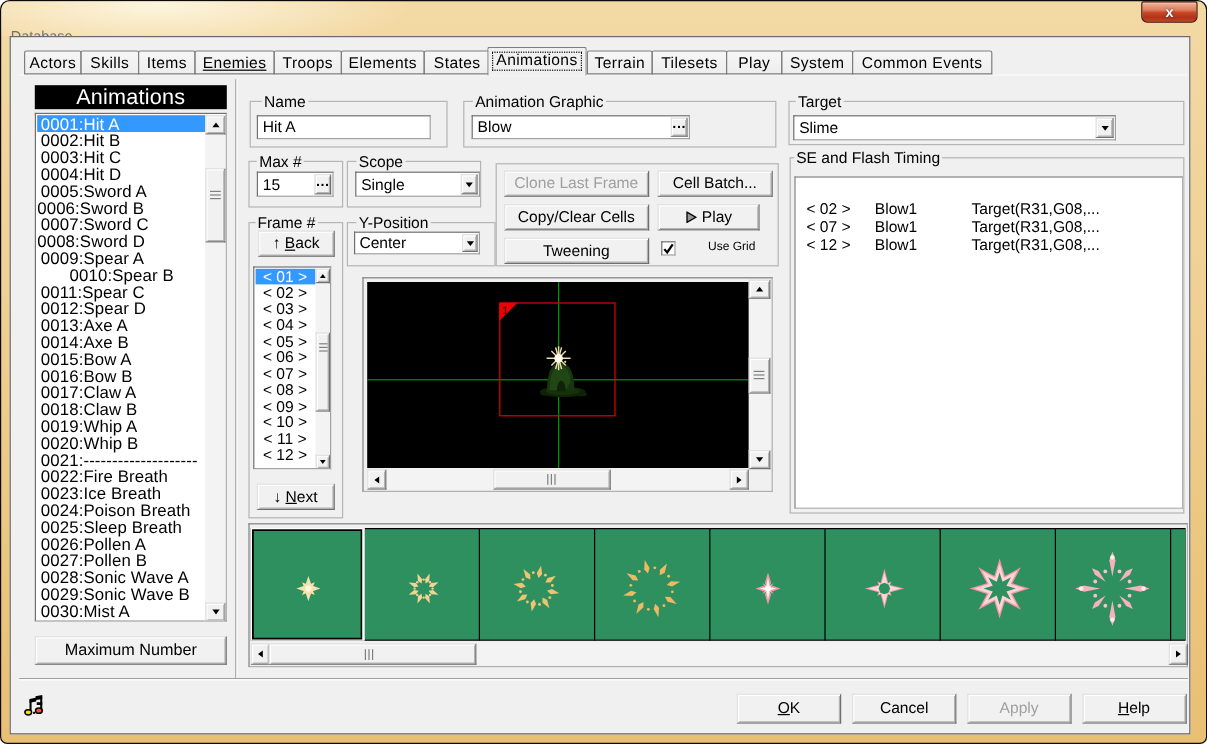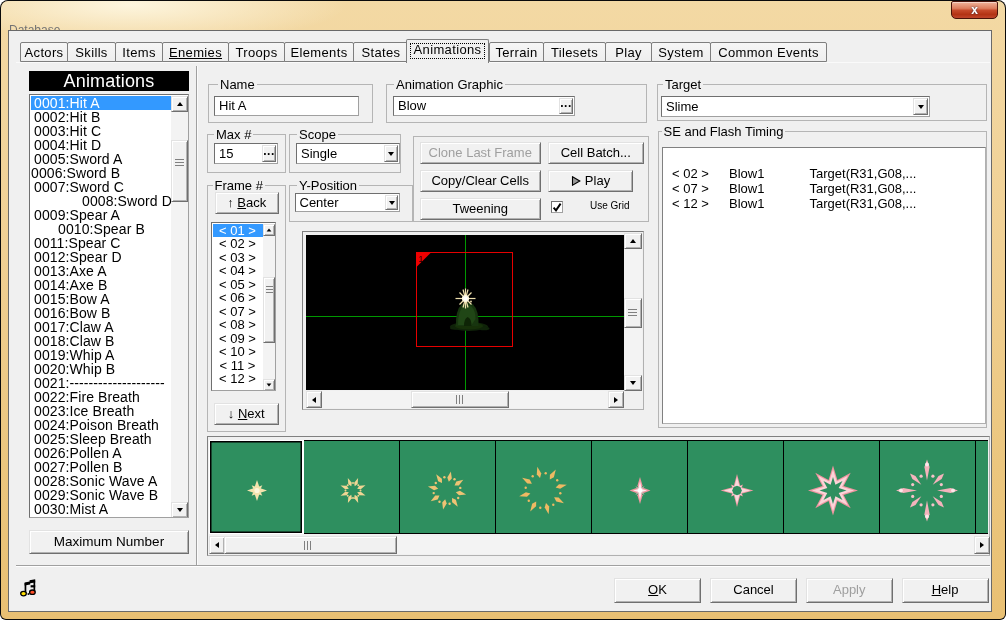--- a/index.html
+++ b/index.html
@@ -69,21 +69,21 @@
 <div class="a vsep2"></div>
 <div class="a black" style="left:29px;top:71px;width:160px;height:20px;font-size:18px;line-height:20px;letter-spacing:.2px;">Animations</div>
 <div class="a sunk" style="left:29px;top:94px;width:160px;height:424px;overflow:hidden;">
 <div class="sel" style="position:absolute;left:1px;top:1px;width:140px;height:14px;line-height:14px;padding-left:3px;white-space:nowrap;font-size:14px;letter-spacing:.1px;">0001:Hit A</div>
 <div class="" style="position:absolute;left:1px;top:15px;width:140px;height:14px;line-height:14px;padding-left:3px;white-space:nowrap;font-size:14px;letter-spacing:.1px;">0002:Hit B</div>
 <div class="" style="position:absolute;left:1px;top:29px;width:140px;height:14px;line-height:14px;padding-left:3px;white-space:nowrap;font-size:14px;letter-spacing:.1px;">0003:Hit C</div>
 <div class="" style="position:absolute;left:1px;top:43px;width:140px;height:14px;line-height:14px;padding-left:3px;white-space:nowrap;font-size:14px;letter-spacing:.1px;">0004:Hit D</div>
 <div class="" style="position:absolute;left:1px;top:57px;width:140px;height:14px;line-height:14px;padding-left:3px;white-space:nowrap;font-size:14px;letter-spacing:.1px;">0005:Sword A</div>
 <div class="" style="position:absolute;left:1px;top:71px;width:140px;height:14px;line-height:14px;padding-left:0;white-space:nowrap;font-size:14px;letter-spacing:.1px;">0006:Sword B</div>
 <div class="" style="position:absolute;left:1px;top:85px;width:140px;height:14px;line-height:14px;padding-left:3px;white-space:nowrap;font-size:14px;letter-spacing:.1px;">0007:Sword C</div>
-<div class="" style="position:absolute;left:1px;top:99px;width:140px;height:14px;line-height:14px;padding-left:11px;white-space:nowrap;font-size:14px;letter-spacing:.1px;margin-left:40px;">0008:Sword D</div>
+<div class="" style="position:absolute;left:1px;top:99px;width:140px;height:14px;line-height:14px;padding-left:0;white-space:nowrap;font-size:14px;letter-spacing:.1px;">0008:Sword D</div>
 <div class="" style="position:absolute;left:1px;top:113px;width:140px;height:14px;line-height:14px;padding-left:3px;white-space:nowrap;font-size:14px;letter-spacing:.1px;">0009:Spear A</div>
 <div class="" style="position:absolute;left:1px;top:127px;width:140px;height:14px;line-height:14px;padding-left:3px;white-space:nowrap;font-size:14px;letter-spacing:.1px;margin-left:24px;">0010:Spear B</div>
 <div class="" style="position:absolute;left:1px;top:141px;width:140px;height:14px;line-height:14px;padding-left:3px;white-space:nowrap;font-size:14px;letter-spacing:.1px;">0011:Spear C</div>
 <div class="" style="position:absolute;left:1px;top:155px;width:140px;height:14px;line-height:14px;padding-left:3px;white-space:nowrap;font-size:14px;letter-spacing:.1px;">0012:Spear D</div>
 <div class="" style="position:absolute;left:1px;top:169px;width:140px;height:14px;line-height:14px;padding-left:3px;white-space:nowrap;font-size:14px;letter-spacing:.1px;">0013:Axe A</div>
 <div class="" style="position:absolute;left:1px;top:183px;width:140px;height:14px;line-height:14px;padding-left:3px;white-space:nowrap;font-size:14px;letter-spacing:.1px;">0014:Axe B</div>
 <div class="" style="position:absolute;left:1px;top:197px;width:140px;height:14px;line-height:14px;padding-left:3px;white-space:nowrap;font-size:14px;letter-spacing:.1px;">0015:Bow A</div>
 <div class="" style="position:absolute;left:1px;top:211px;width:140px;height:14px;line-height:14px;padding-left:3px;white-space:nowrap;font-size:14px;letter-spacing:.1px;">0016:Bow B</div>
 <div class="" style="position:absolute;left:1px;top:225px;width:140px;height:14px;line-height:14px;padding-left:3px;white-space:nowrap;font-size:14px;letter-spacing:.1px;">0017:Claw A</div>
 <div class="" style="position:absolute;left:1px;top:239px;width:140px;height:14px;line-height:14px;padding-left:3px;white-space:nowrap;font-size:14px;letter-spacing:.1px;">0018:Claw B</div>

